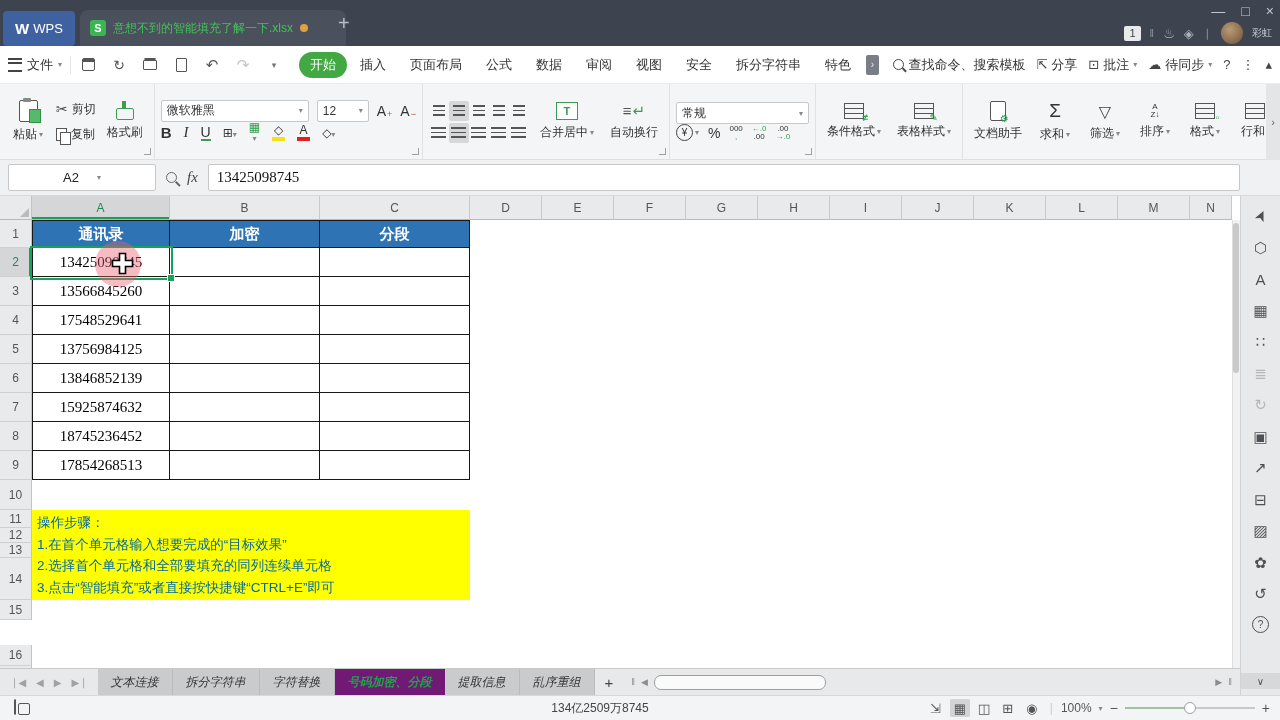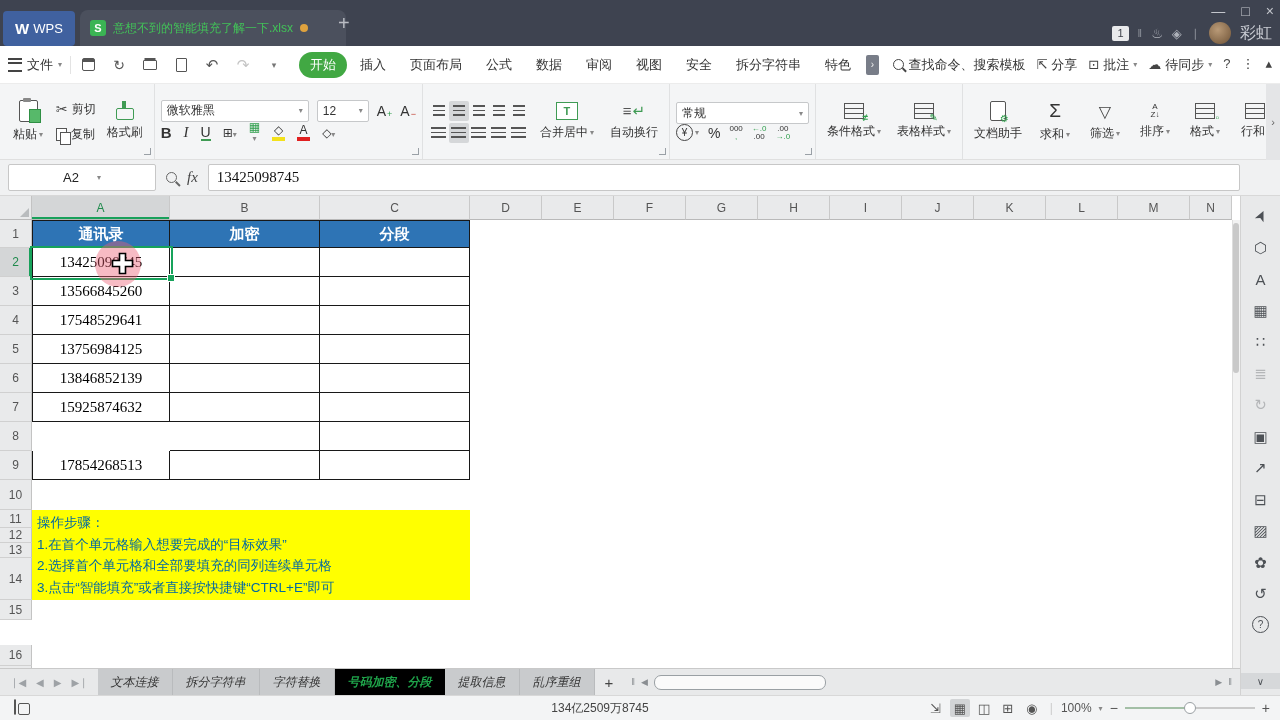--- a/index.html
+++ b/index.html
@@ -15,21 +15,21 @@
   #doc-tab .sicon{width:16px;height:16px;background:#3bb454;border-radius:3px;color:#fff;font-size:11px;font-weight:bold;
            display:flex;align-items:center;justify-content:center;flex:0 0 auto;}
   #doc-tab .tname{color:#42c258;font-size:12px;white-space:nowrap;overflow:hidden;}
   #doc-tab .moddot{width:8px;height:8px;border-radius:50%;background:#dfa23e;flex:0 0 auto;}
   #newtab-btn{position:absolute;left:338px;top:12px;color:#b9bcc3;font-size:20px;font-weight:300;}
   #win-ctrls{position:absolute;right:6px;top:0;display:flex;gap:16px;color:#c3c6cc;font-size:14px;height:22px;align-items:center;}
   #tb-right{position:absolute;right:8px;top:22px;display:flex;align-items:center;gap:9px;color:#aeb2ba;font-size:13px;}
   #tb-right .badge1{background:#e9eaec;color:#3c3f48;border-radius:2px;font-size:11px;padding:0 5px;height:15px;line-height:15px;}
   #tb-right .bars{font-size:11px;color:#8f939c;}
   #tb-right .avatar{width:22px;height:22px;border-radius:50%;background:radial-gradient(circle at 40% 35%,#b99a77,#6e5236);}
-  #tb-right .uname{color:#c9ccd3;font-size:16px;font-family:Liberation Serif, serif;}
+  #tb-right .uname{color:#c9ccd3;font-size:10px;font-family:Liberation Serif, serif;}
   
   #menubar{position:absolute;left:0;top:46px;width:1280px;height:38px;background:#ffffff;border-bottom:1px solid #ececec;
            display:flex;align-items:center;padding:0 8px;box-sizing:border-box;gap:8px;font-size:13px;color:#333;}
   #file-menu{display:flex;align-items:center;gap:5px;}
   .hamb{width:14px;height:10px;border-top:2px solid #444;border-bottom:2px solid #444;background:linear-gradient(transparent 2px,#444 2px,#444 4px,transparent 4px);}
   .car{font-size:8px;color:#888;}
   .vdiv{width:1px;height:18px;background:#e3e3e3;}
   #quick-icons{display:flex;align-items:center;gap:13px;}
   .qi{width:18px;height:18px;display:flex;align-items:center;justify-content:center;color:#555;font-size:14px;}
   .qi.save-icon::before{content:"";width:11px;height:11px;border:1.5px solid #555;border-radius:2px;
@@ -38,21 +38,21 @@
   .qi.print-icon::before{content:"";width:12px;height:8px;border:1.5px solid #555;border-radius:1px;box-shadow:0 -3.5px 0 -1.5px #555;}
   .qi.print-preview-icon::before{content:"";width:9px;height:12px;border:1.5px solid #555;border-radius:1px;}
   .qi.undo-icon::before{content:"↶";font-size:15px;}
   .qi.redo-icon::before{content:"↷";font-size:15px;color:#c4c4c4;}
   .qi.more-dropdown-icon::before{content:"▾";font-size:9px;color:#777;}
   #menu-tabs{display:flex;align-items:center;gap:2px;margin-left:8px;}
   .mtab{padding:0 11px;height:26px;line-height:26px;border-radius:13px;white-space:nowrap;}
   .mtab.active{background:#41a843;color:#fff;}
   .feat-exp{width:13px;height:20px;background:#787d88;color:#eee;border-radius:2px;font-size:10px;
             display:flex;align-items:center;justify-content:center;margin-left:-4px;}
-  #menu-right{margin-left:auto;display:flex;align-items:flex-start;gap:11px;white-space:nowrap;}
+  #menu-right{margin-left:auto;display:flex;align-items:center;gap:11px;white-space:nowrap;}
   .search-ic{width:9px;height:9px;border:1.5px solid #444;border-radius:50%;position:relative;display:inline-block;}
   .search-ic::after{content:"";position:absolute;width:5px;height:1.5px;background:#444;transform:rotate(45deg);right:-4px;bottom:-1px;}
   .mr-item{display:flex;align-items:center;gap:4px;color:#333;}
   .mr-glyph{font-size:13px;color:#444;}
   
   #ribbon{position:absolute;left:0;top:84px;width:1280px;height:76px;background:#f4f5f6;border-bottom:1px solid #e0e0e0;
           display:flex;align-items:stretch;box-sizing:border-box;font-size:12px;color:#333;}
   .grp{position:relative;display:flex;align-items:center;padding:4px 6px;gap:6px;border-right:1px solid #e0e1e2;}
   .grp.cmark::after{content:"";position:absolute;right:3px;bottom:4px;width:6px;height:6px;
        border-right:1px solid #9aa0a6;border-bottom:1px solid #9aa0a6;}
@@ -143,21 +143,21 @@
       background:rgba(236,93,115,0.42);z-index:9;}
   #cursor-plus{position:absolute;left:79px;top:32px;z-index:10;}
   #vscroll{position:absolute;right:0;top:24px;bottom:0;width:8px;background:#f2f2f2;border-left:1px solid #ddd;box-sizing:border-box;}
   #vscroll .thumb{position:absolute;left:0;top:3px;width:6px;height:150px;background:#c9c9c9;border-radius:3px;}
   
   #sheettabs{position:absolute;left:0;top:668px;width:1240px;height:27px;background:#e8e9ea;border-top:1px solid #c9c9c9;
       display:flex;align-items:stretch;box-sizing:border-box;font-size:12px;}
   .snav{display:flex;align-items:center;gap:10px;padding:0 10px;color:#9ea2a6;font-size:10px;}
   #sheet-tab-list{display:flex;align-items:stretch;font-style:italic;}
   .stab{display:flex;align-items:center;padding:0 13px;background:#c9cbcd;color:#333;border-right:1px solid #b9bbbd;white-space:nowrap;}
-  .stab.active{background:#000000;color:#1fa34a;font-weight:bold;border-right:none;}
+  .stab.active{background:#701a75;color:#1fa34a;font-weight:bold;border-right:none;}
   .addsheet{display:flex;align-items:center;padding:0 10px;color:#444;font-size:15px;}
   #hscroll{flex:1;display:flex;align-items:center;gap:6px;padding:0 8px;color:#8a8e92;font-size:9px;}
   #hscroll .track{flex:1;height:16px;display:flex;align-items:center;}
   #hscroll .hthumb{width:170px;height:13px;background:#fafafa;border:1px solid #9aa0a4;border-radius:7px;}
   
   #statusbar{position:absolute;left:0;top:695px;width:1280px;height:25px;background:#f3f4f5;border-top:1px solid #d8d8d8;
       box-sizing:border-box;font-size:12px;color:#555;}
   .cm{width:10px;height:10px;border:1.5px solid #555;border-radius:2px;position:relative;}
   .cm::after{content:"";position:absolute;left:3px;top:3px;width:10px;height:10px;border:1.5px solid #555;background:#f3f4f5;border-radius:2px;}
   #sb-left{position:absolute;left:14px;top:4px;}
@@ -543,20 +543,21 @@
         <div class="cell" style="left: 288px; top: 86px; width: 150px; height: 29px;"></div>
         <div class="cell cA" style="left: 0px; top: 115px; width: 138px; height: 29px;">13756984125</div>
         <div class="cell" style="left: 138px; top: 115px; width: 150px; height: 29px;"></div>
         <div class="cell" style="left: 288px; top: 115px; width: 150px; height: 29px;"></div>
         <div class="cell cA" style="left: 0px; top: 144px; width: 138px; height: 29px;">13846852139</div>
         <div class="cell" style="left: 138px; top: 144px; width: 150px; height: 29px;"></div>
         <div class="cell" style="left: 288px; top: 144px; width: 150px; height: 29px;"></div>
         <div class="cell cA" style="left: 0px; top: 173px; width: 138px; height: 29px;">15925874632</div>
         <div class="cell" style="left: 138px; top: 173px; width: 150px; height: 29px;"></div>
         <div class="cell" style="left: 288px; top: 173px; width: 150px; height: 29px;"></div>
+        <div class="cell cA" style="left: 0px; top: 202px; width: 138px; height: 29px;">18745236452</div>
         <div class="cell" style="left: 138px; top: 202px; width: 150px; height: 29px;"></div>
         <div class="cell" style="left: 288px; top: 202px; width: 150px; height: 29px;"></div>
         <div class="cell cA" style="left: 0px; top: 231px; width: 138px; height: 29px;">17854268513</div>
         <div class="cell" style="left: 138px; top: 231px; width: 150px; height: 29px;"></div>
         <div class="cell" style="left: 288px; top: 231px; width: 150px; height: 29px;"></div>
       </div>
     <div id="vscroll">
         <div class="thumb"></div>
       </div>
   </div>

